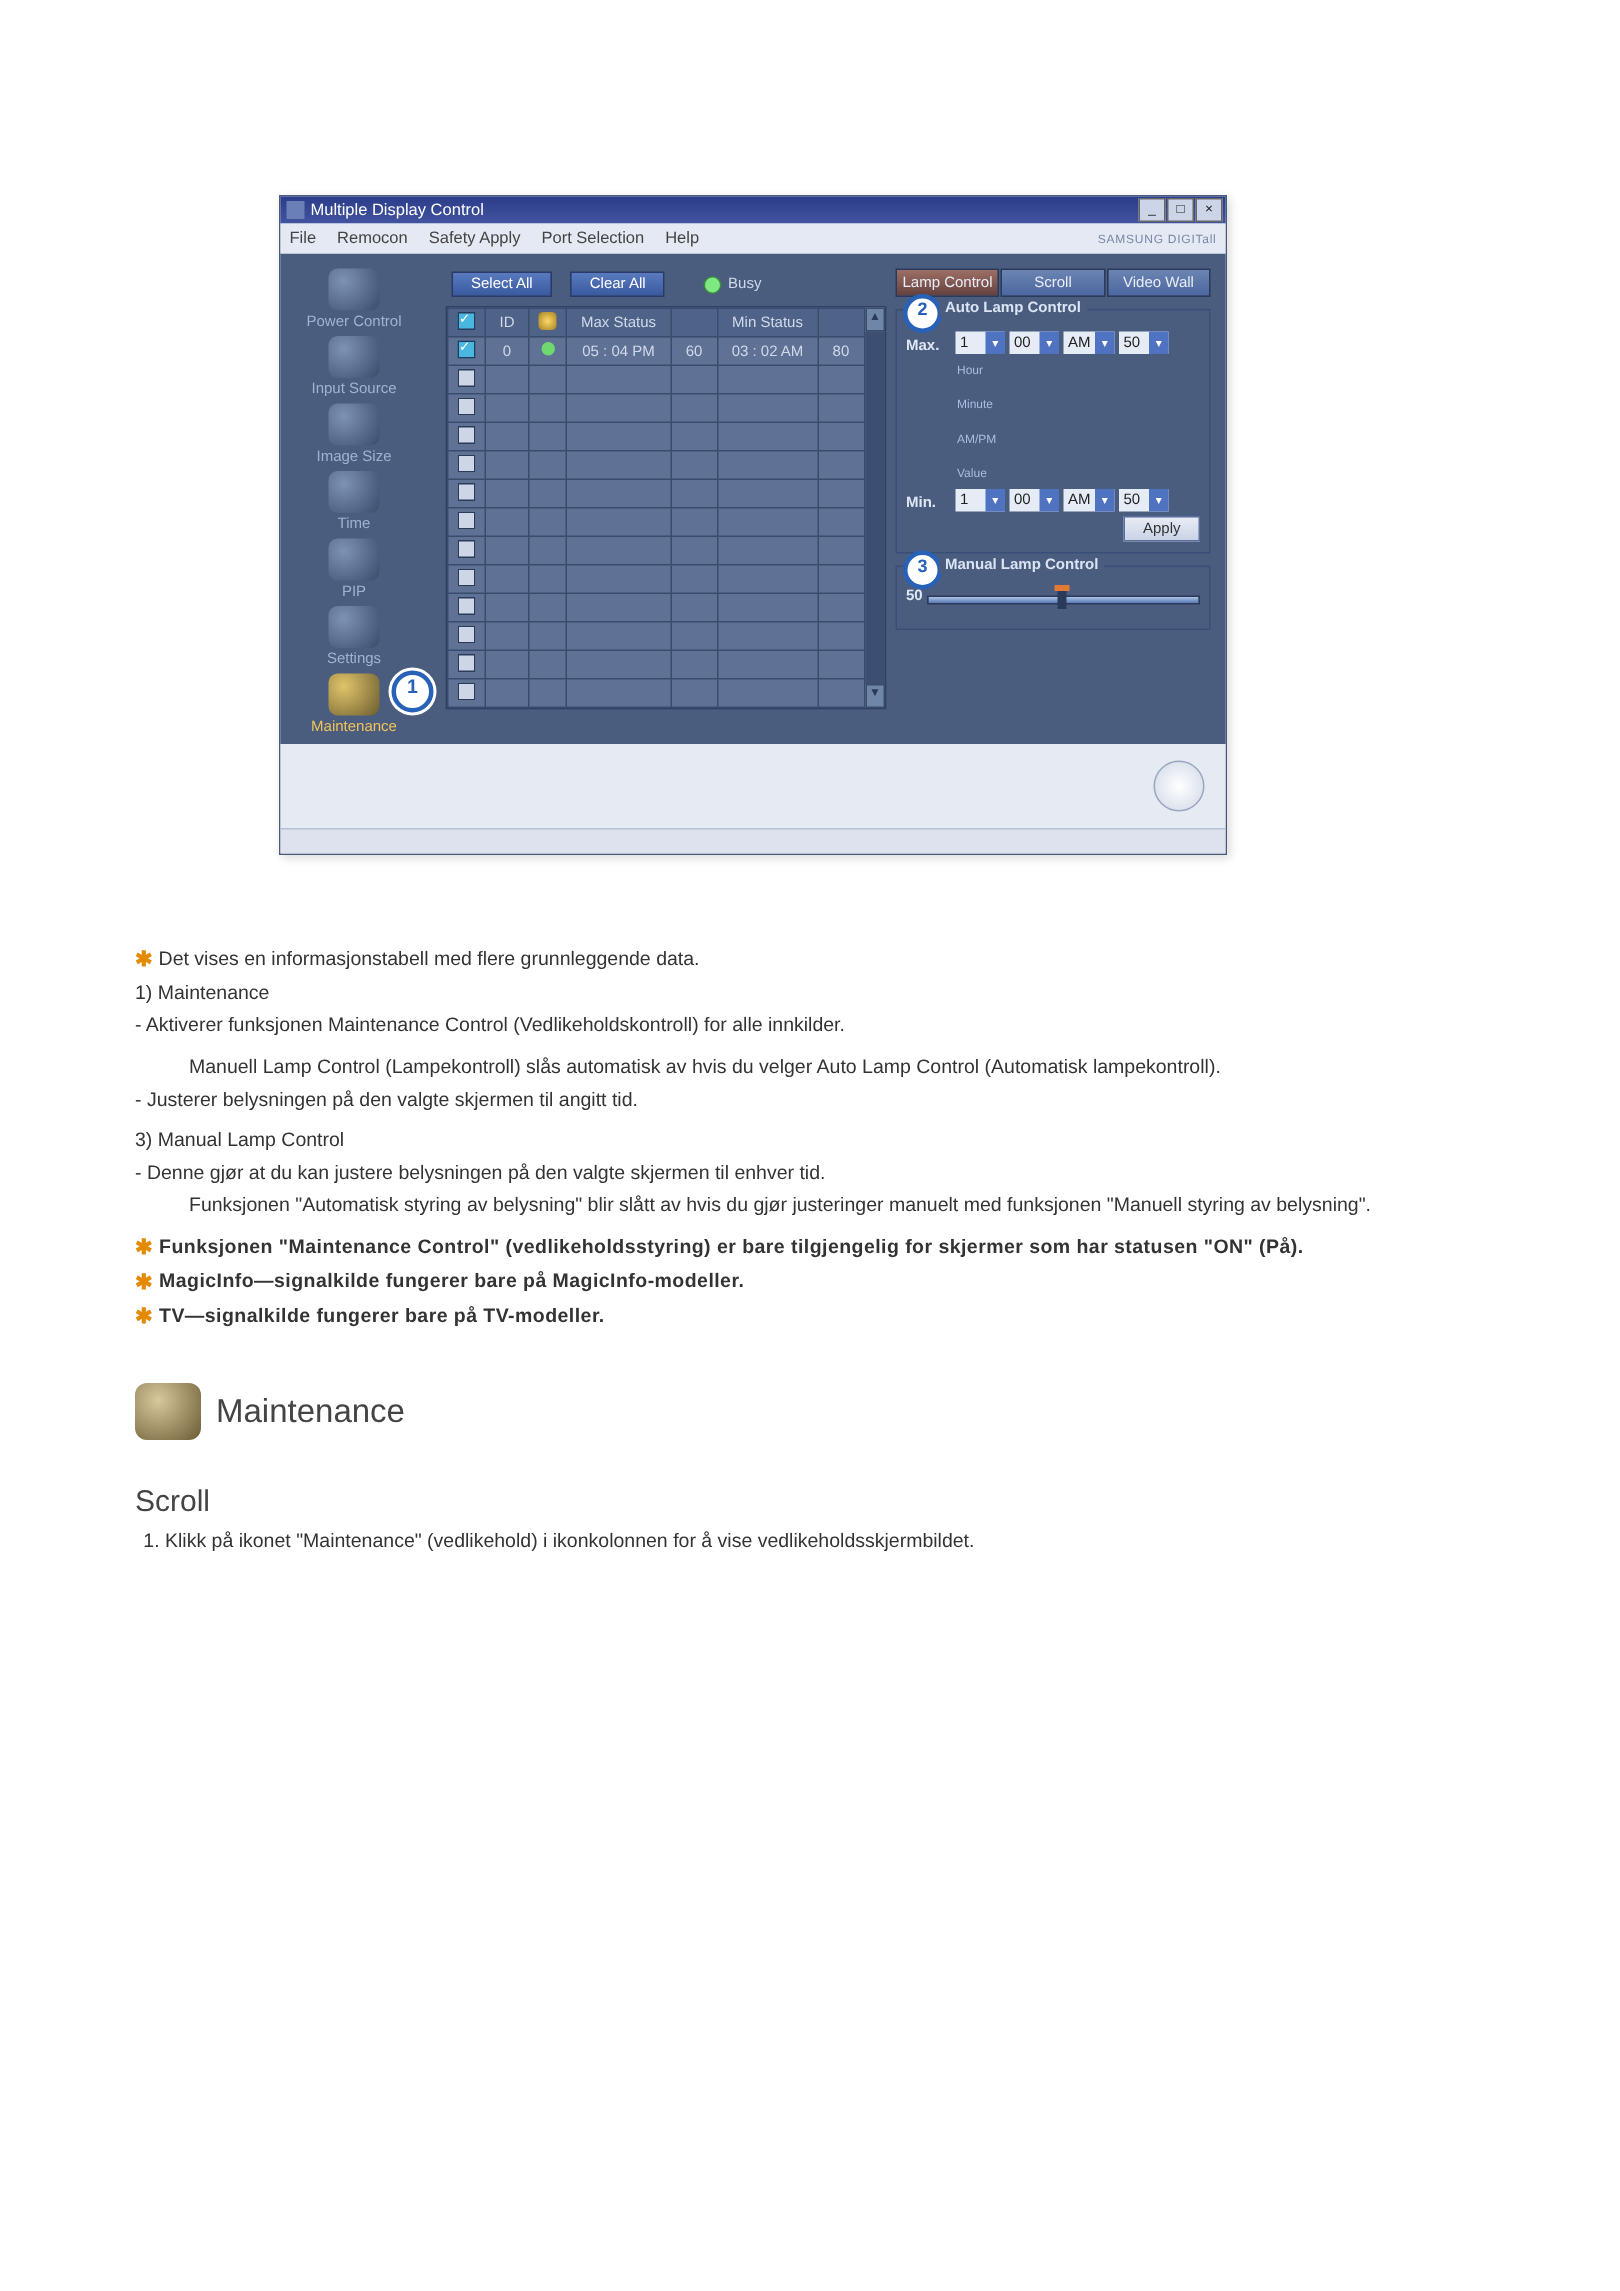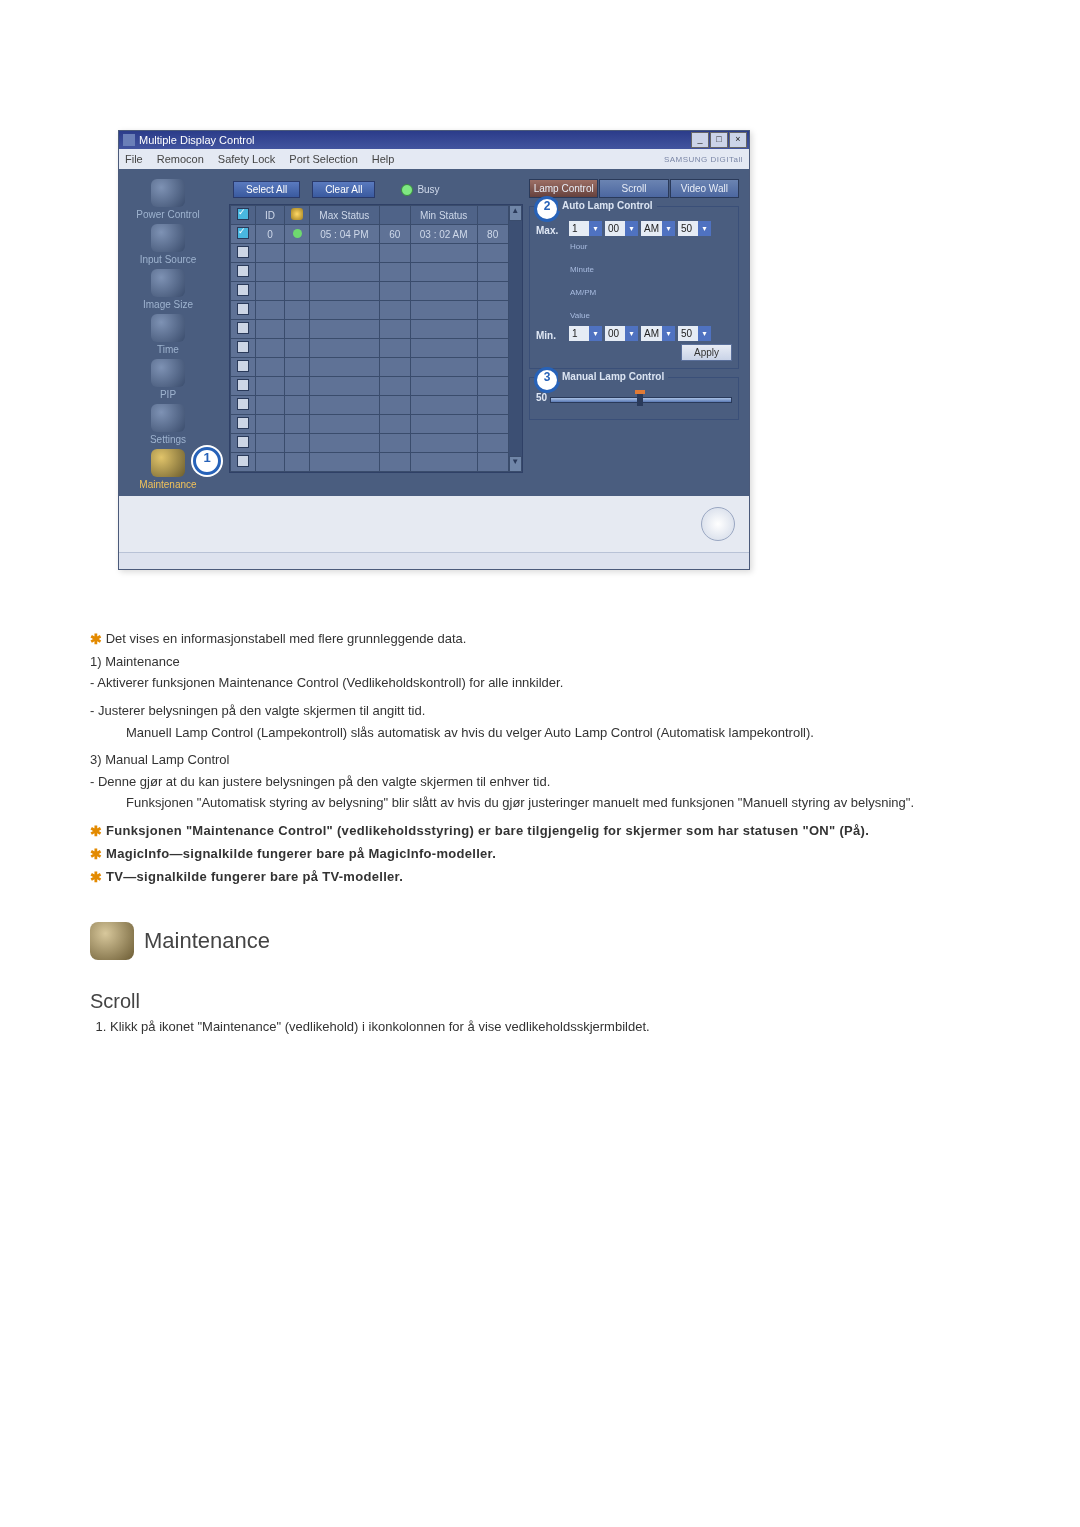--- a/index.html
+++ b/index.html
@@ -12,21 +12,21 @@
   .page {
     width: 1080px;
     min-height: 1527px;
     margin: 0 auto;
     padding: 130px 90px 60px 90px;
     box-sizing: border-box;
   }
   
   .app-window {
     width: 630px;
-    margin: 0 auto 60px 28px;
+    margin: 0 auto 60px 96px;
     border: 1px solid #4b5a7a;
     background: #dfe4ef;
     box-shadow: 2px 2px 6px rgba(0,0,0,.15);
   }
   .titlebar {
     display: flex;
     align-items: center;
     justify-content: space-between;
     height: 18px;
     padding: 0 2px 0 4px;
@@ -178,21 +178,21 @@
       <span class="win-buttons">
         <span class="win-btn">_</span>
         <span class="win-btn">□</span>
         <span class="win-btn">×</span>
       </span>
     </div>
 
     <div class="menubar">
       <span>File</span>
       <span>Remocon</span>
-      <span>Safety Lock</span>
+      <span>Safety Apply</span>
       <span>Port Selection</span>
       <span>Help</span>
       <span class="brand">SAMSUNG DIGITall</span>
     </div>
 
     <div class="workarea">
 
       <div class="sidebar">
         <div class="side-item">
             <span class="side-icon"></span>
@@ -458,22 +458,22 @@
         <span class="star">✱</span>
         <span>Det vises en informasjonstabell med flere grunnleggende data.</span>
       </p>
 
     <div class="doc-list">
       <p>1)  Maintenance</p>
       <p class="sub">- Aktiverer funksjonen Maintenance Control (Vedlikeholdskontroll) for alle innkilder.</p>
     </div>
 
     <div class="doc-list">
+      <p class="sub" style="margin-left:36px">Manuell Lamp Control (Lampekontroll) slås automatisk av hvis du velger Auto Lamp Control (Automatisk lampekontroll).</p>
       <p class="sub">- Justerer belysningen på den valgte skjermen til angitt tid.</p>
-      <p class="sub" style="margin-left:36px">Manuell Lamp Control (Lampekontroll) slås automatisk av hvis du velger Auto Lamp Control (Automatisk lampekontroll).</p>
     </div>
 
     <div class="doc-list">
       <p>3)  Manual Lamp Control</p>
       <p class="sub">- Denne gjør at du kan justere belysningen på den valgte skjermen til enhver tid.</p>
       <p class="sub" style="margin-left:36px">Funksjonen "Automatisk styring av belysning" blir slått av hvis du gjør justeringer manuelt med funksjonen "Manuell styring av belysning".</p>
     </div>
 
     <p class="starline bold">
         <span class="star">✱</span>

